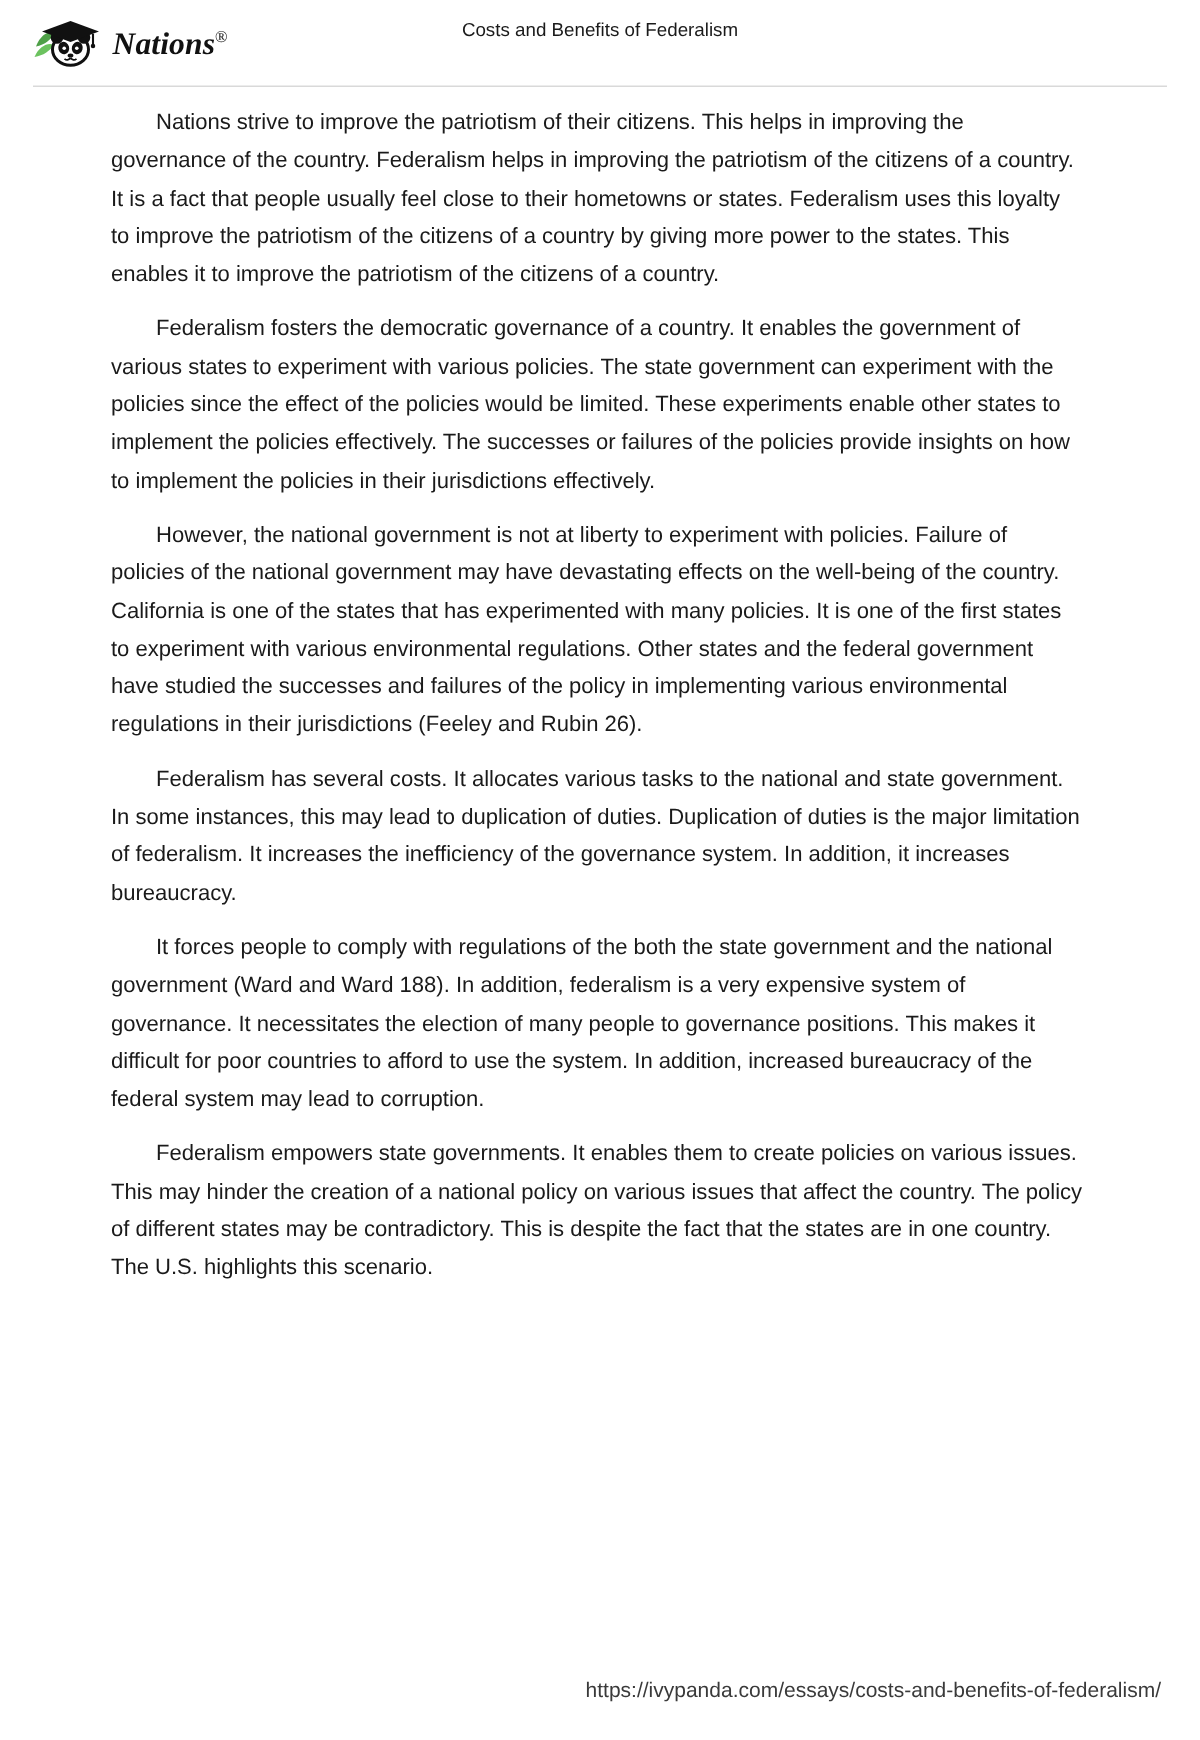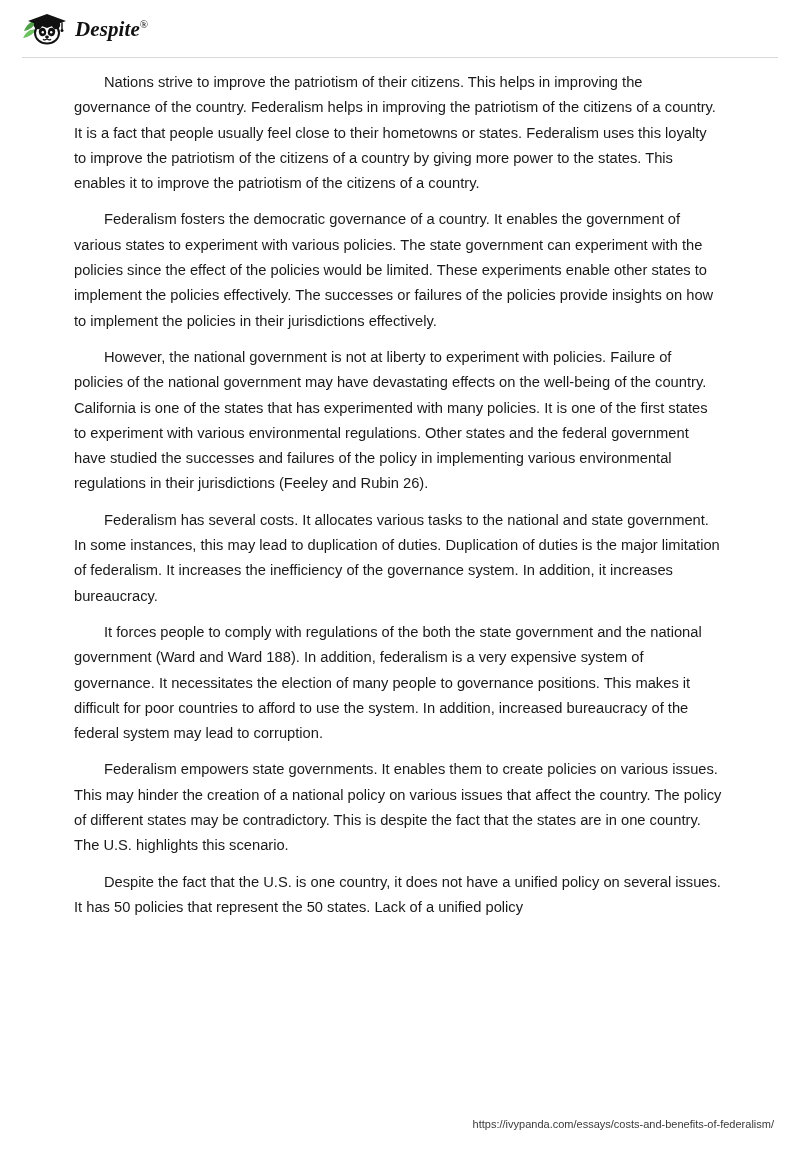--- a/index.html
+++ b/index.html
@@ -103,21 +103,21 @@
     position: absolute;
     left: 0;
     right: 0;
     bottom: 22px;
     height: 20px;
   }
   .footer-url {
     position: absolute;
     right: 26px;
     top: 0;
-    font-size: 11px;
+    font-size: 14px;
     color: #3a3a3a;
     font-family: "Liberation Sans", sans-serif;
   }
 </style>
 </head>
 <body>
 
 <div class="page">
 
   <div class="header">
@@ -139,32 +139,32 @@
           <circle cx="29.2" cy="21.2" r="1.2" fill="#ffffff"></circle>
 
           <ellipse cx="25" cy="26" rx="1.9" ry="1.4" fill="#111111"></ellipse>
           <path d="M25 27.6 q-2 2.4 -4 0.6 M25 27.6 q2 2.4 4 0.6" stroke="#111111" stroke-width="1.2" fill="none"></path>
 
           <path d="M6 10 L25 3 L44 10 L25 17 Z" fill="#111111"></path>
           <path d="M40 11.5 L40 19" stroke="#111111" stroke-width="1.4"></path>
           <circle cx="40" cy="19.6" r="1.5" fill="#111111"></circle>
         </svg>
       </span>
-      <span class="brand-text"><span>Despite</span><span class="reg">®</span></span>
+      <span class="brand-text"><span>Nations</span><span class="reg">®</span></span>
     </div>
+    <div class="doc-title">Costs and Benefits of Federalism</div>
     <div class="header-rule"></div>
   </div>
 
   <div class="content">
     <p class="para indent">Nations strive to improve the patriotism of their citizens. This helps in improving the governance of the country. Federalism helps in improving the patriotism of the citizens of a country. It is a fact that people usually feel close to their hometowns or states. Federalism uses this loyalty to improve the patriotism of the citizens of a country by giving more power to the states. This enables it to improve the patriotism of the citizens of a country.</p>
     <p class="para indent">Federalism fosters the democratic governance of a country. It enables the government of various states to experiment with various policies. The state government can experiment with the policies since the effect of the policies would be limited. These experiments enable other states to implement the policies effectively. The successes or failures of the policies provide insights on how to implement the policies in their jurisdictions effectively.</p>
     <p class="para indent">However, the national government is not at liberty to experiment with policies. Failure of policies of the national government may have devastating effects on the well-being of the country. California is one of the states that has experimented with many policies. It is one of the first states to experiment with various environmental regulations. Other states and the federal government have studied the successes and failures of the policy in implementing various environmental regulations in their jurisdictions (Feeley and Rubin 26).</p>
     <p class="para indent">Federalism has several costs. It allocates various tasks to the national and state government. In some instances, this may lead to duplication of duties. Duplication of duties is the major limitation of federalism. It increases the inefficiency of the governance system. In addition, it increases bureaucracy.</p>
     <p class="para indent">It forces people to comply with regulations of the both the state government and the national government (Ward and Ward 188). In addition, federalism is a very expensive system of governance. It necessitates the election of many people to governance positions. This makes it difficult for poor countries to afford to use the system. In addition, increased bureaucracy of the federal system may lead to corruption.</p>
     <p class="para indent">Federalism empowers state governments. It enables them to create policies on various issues. This may hinder the creation of a national policy on various issues that affect the country. The policy of different states may be contradictory. This is despite the fact that the states are in one country. The U.S. highlights this scenario.</p>
-    <p class="para indent">Despite the fact that the U.S. is one country, it does not have a unified policy on several issues. It has 50 policies that represent the 50 states. Lack of a unified policy</p>
   </div>
 
   <div class="footer">
     <div class="footer-url">https://ivypanda.com/essays/costs-and-benefits-of-federalism/</div>
   </div>
 
 </div>
 
 </body></html>

